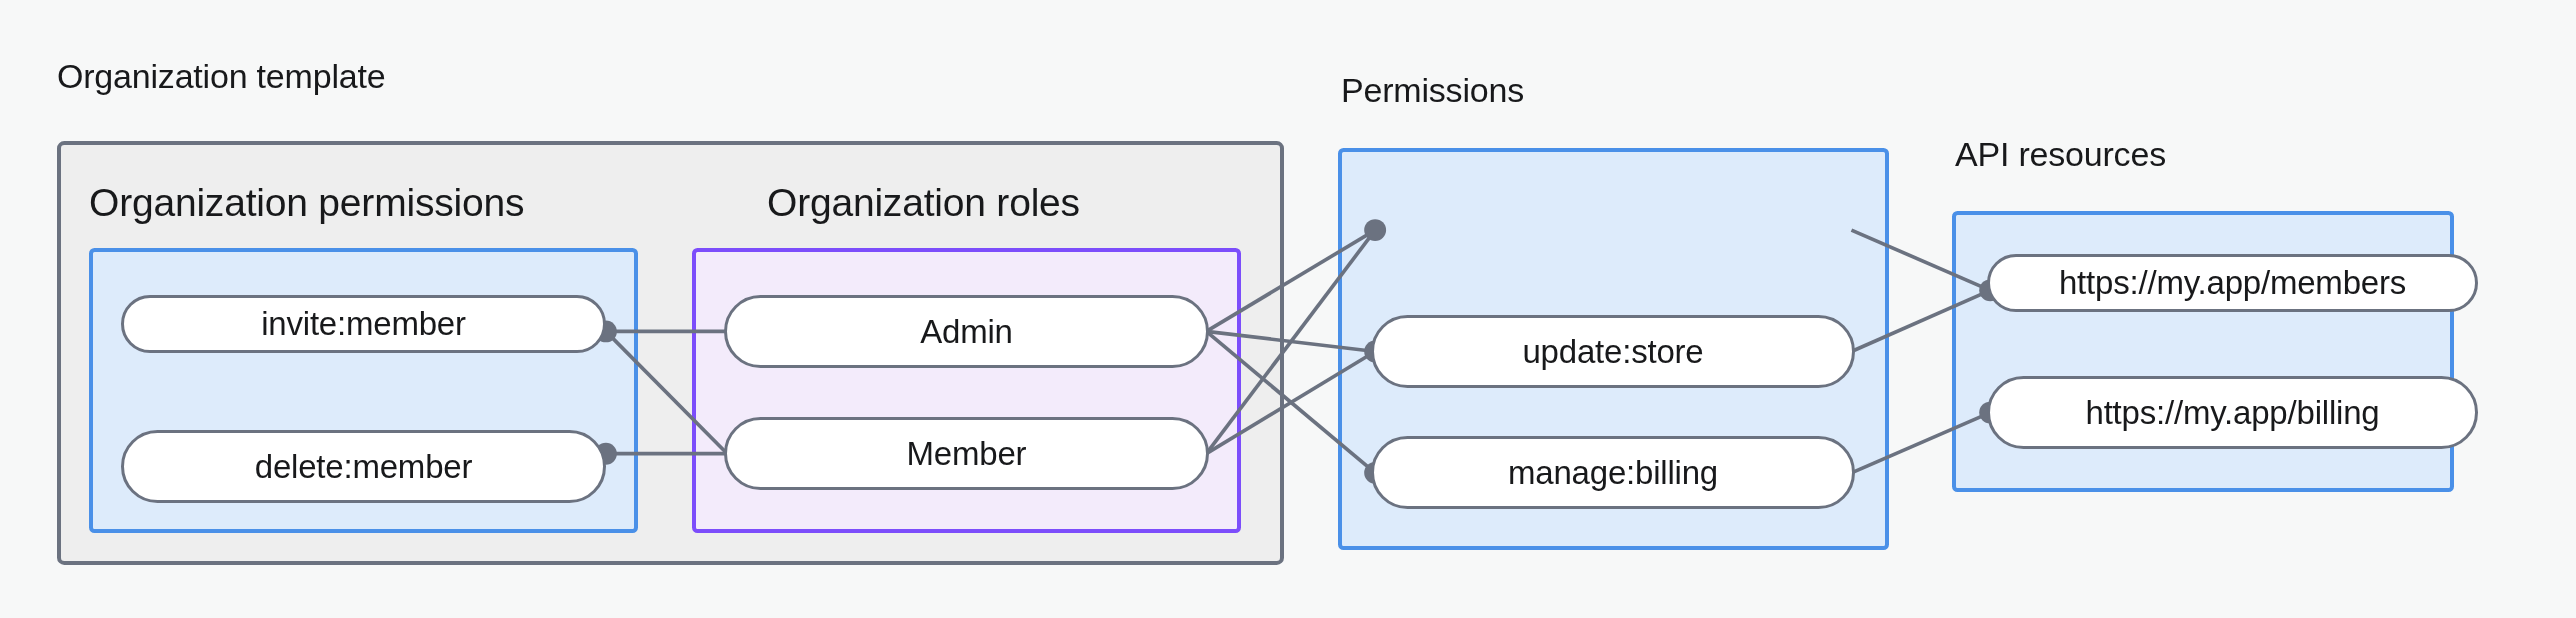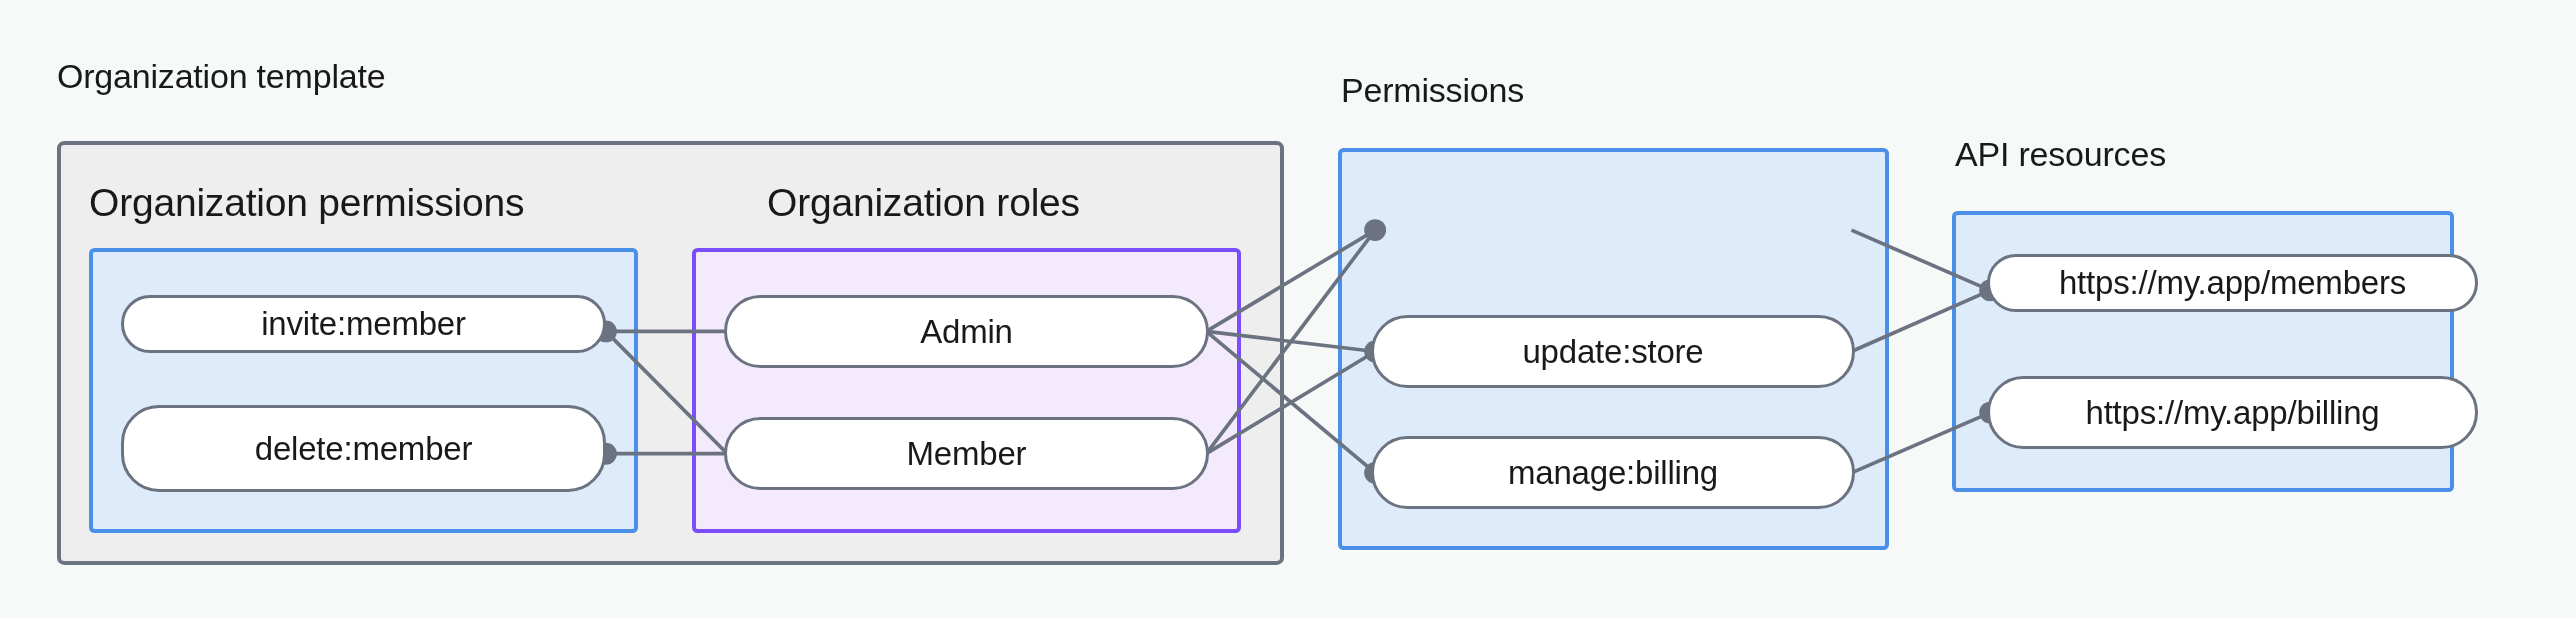--- a/index.html
+++ b/index.html
@@ -138,21 +138,21 @@
     <circle class="edge-dot" cx="1507" cy="252" r="12"></circle>
     <circle class="edge-dot" cx="1507" cy="385" r="12"></circle>
     <circle class="edge-dot" cx="1507" cy="518" r="12"></circle>
     <circle class="edge-dot" cx="2181" cy="318" r="12"></circle>
     <circle class="edge-dot" cx="2181" cy="452" r="12"></circle>
   </svg>
 
   <div class="node" style="left:121px; top:295px; width:485px; height:58px;">
     <span>invite:member</span>
   </div>
-  <div class="node" style="left:121px; top:405px; width:485px; height:87px;align-items:center;">
+  <div class="node" style="left:121px; top:430px; width:485px; height:73px;align-items:center;">
     <span>delete:member</span>
   </div>
 
   <div class="node" style="left:724px; top:295px; width:485px; height:73px;">
     <span>Admin</span>
   </div>
   <div class="node" style="left:724px; top:417px; width:485px; height:73px;justify-content:center;">
     <span>Member</span>
   </div>
 

